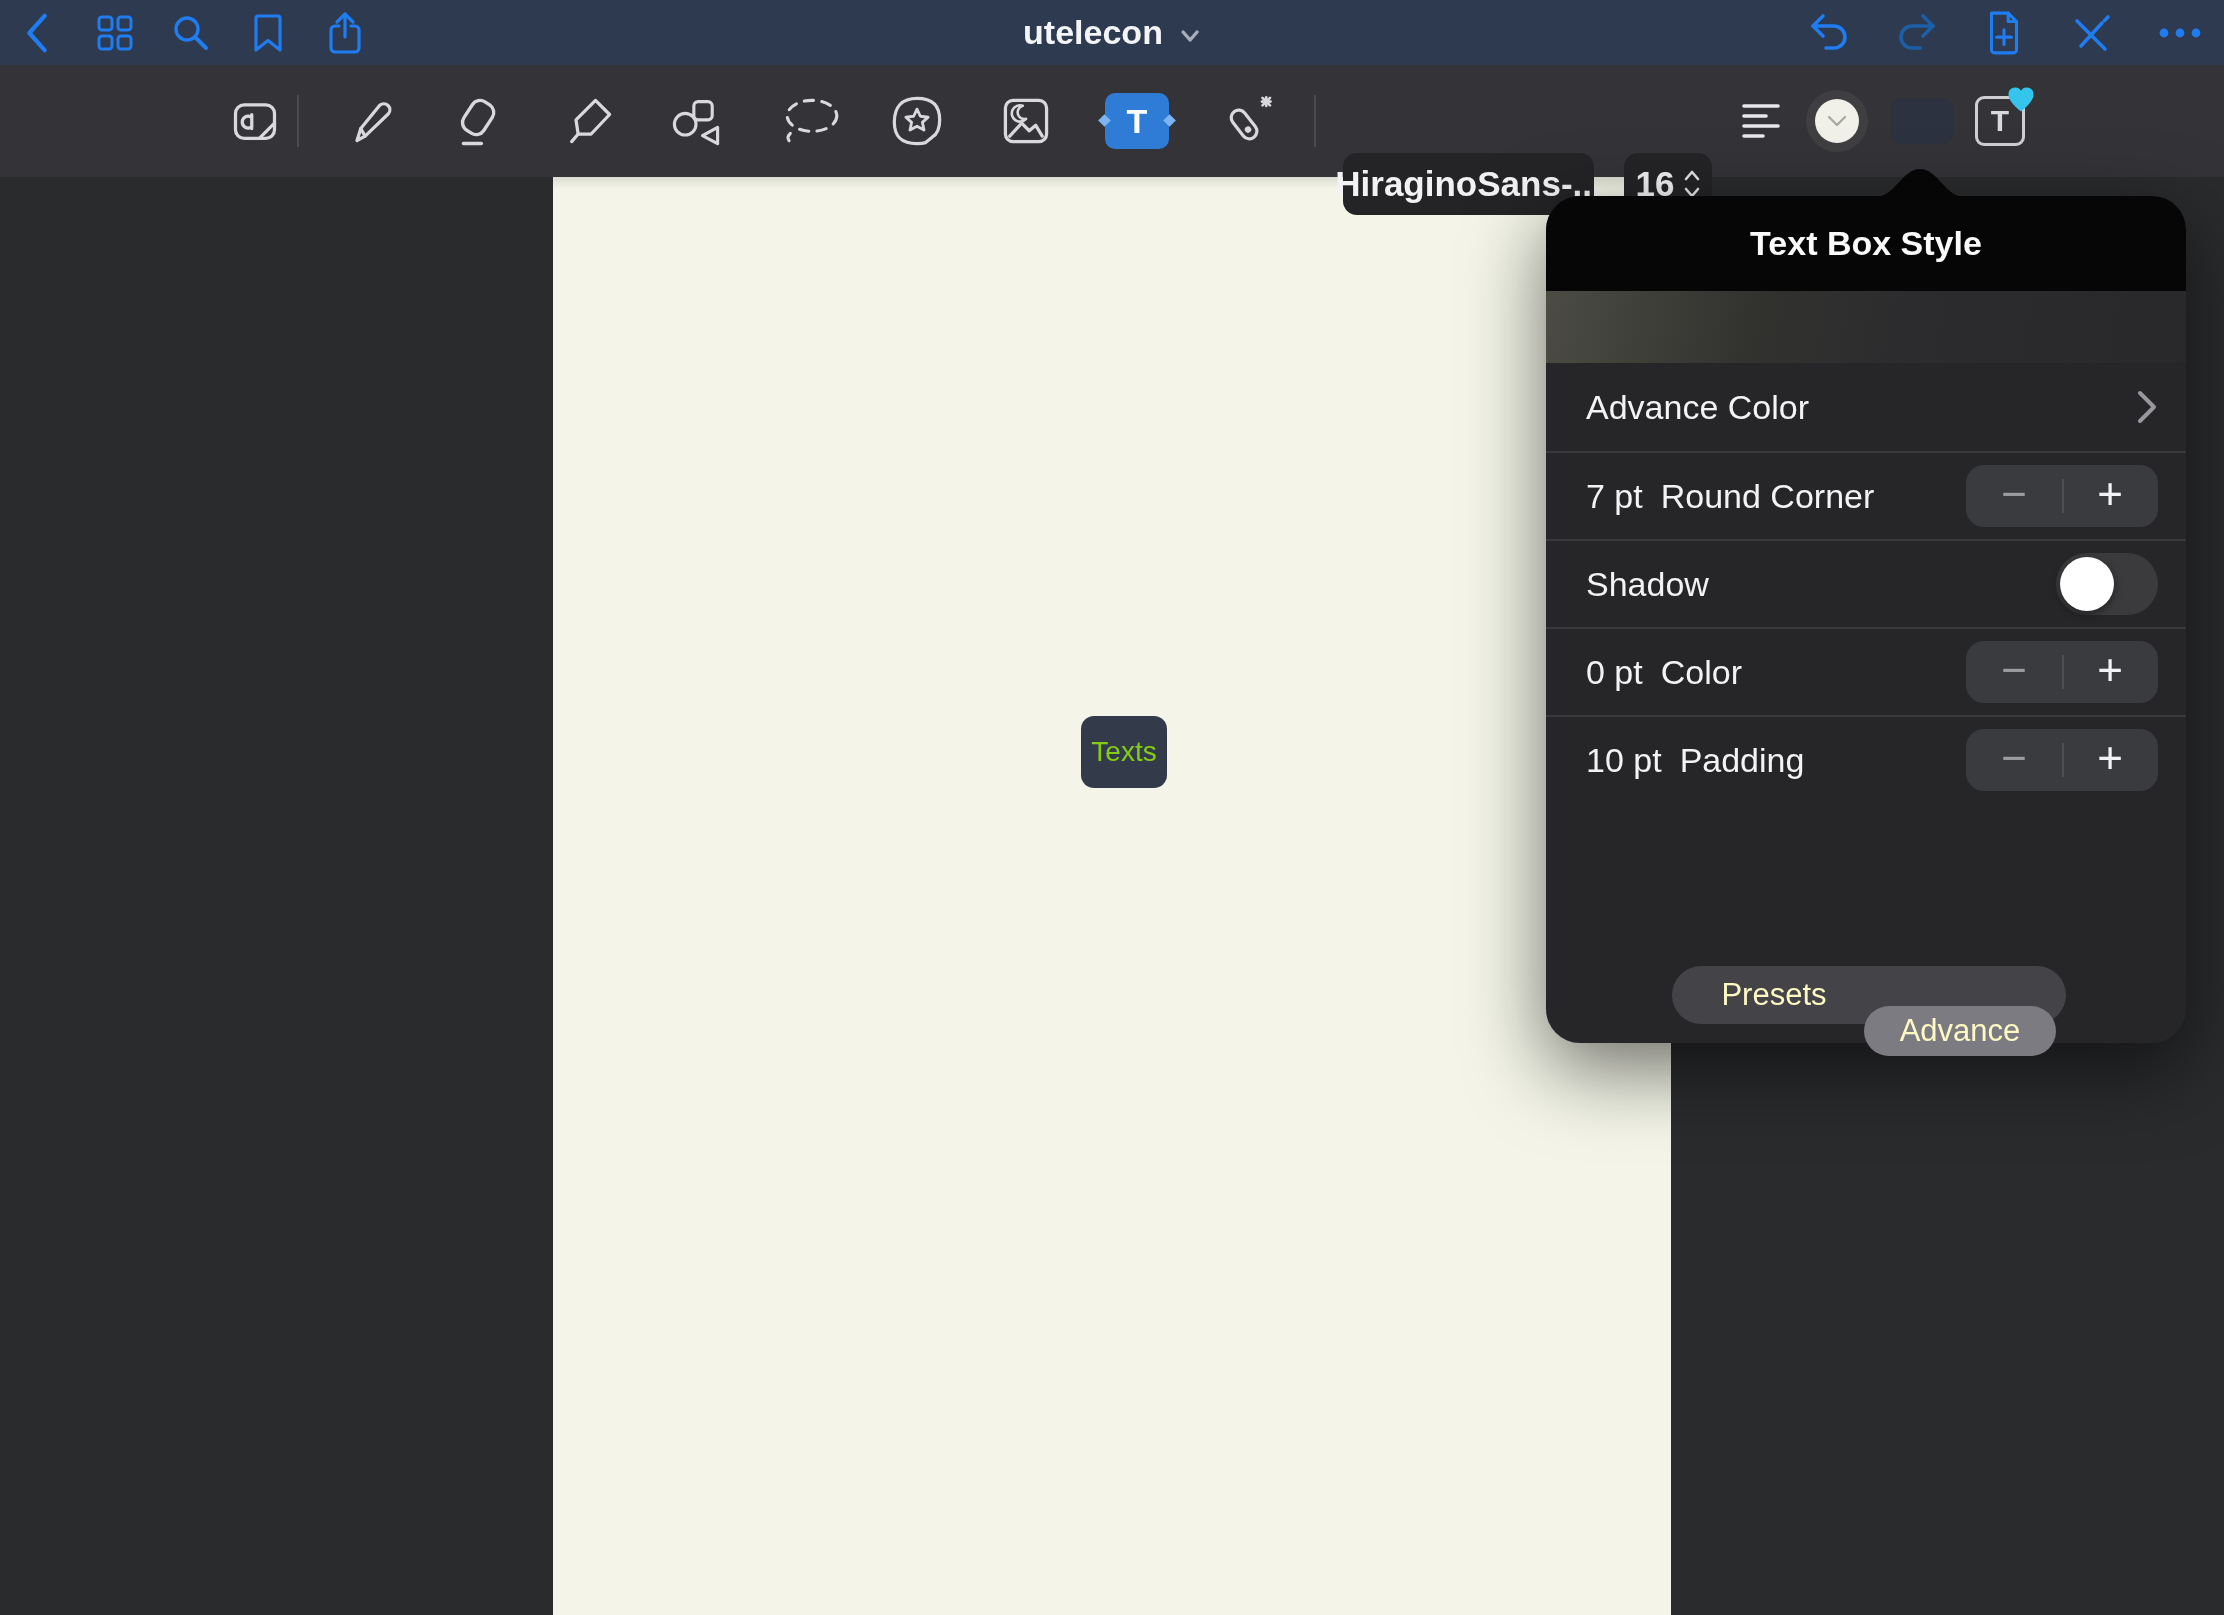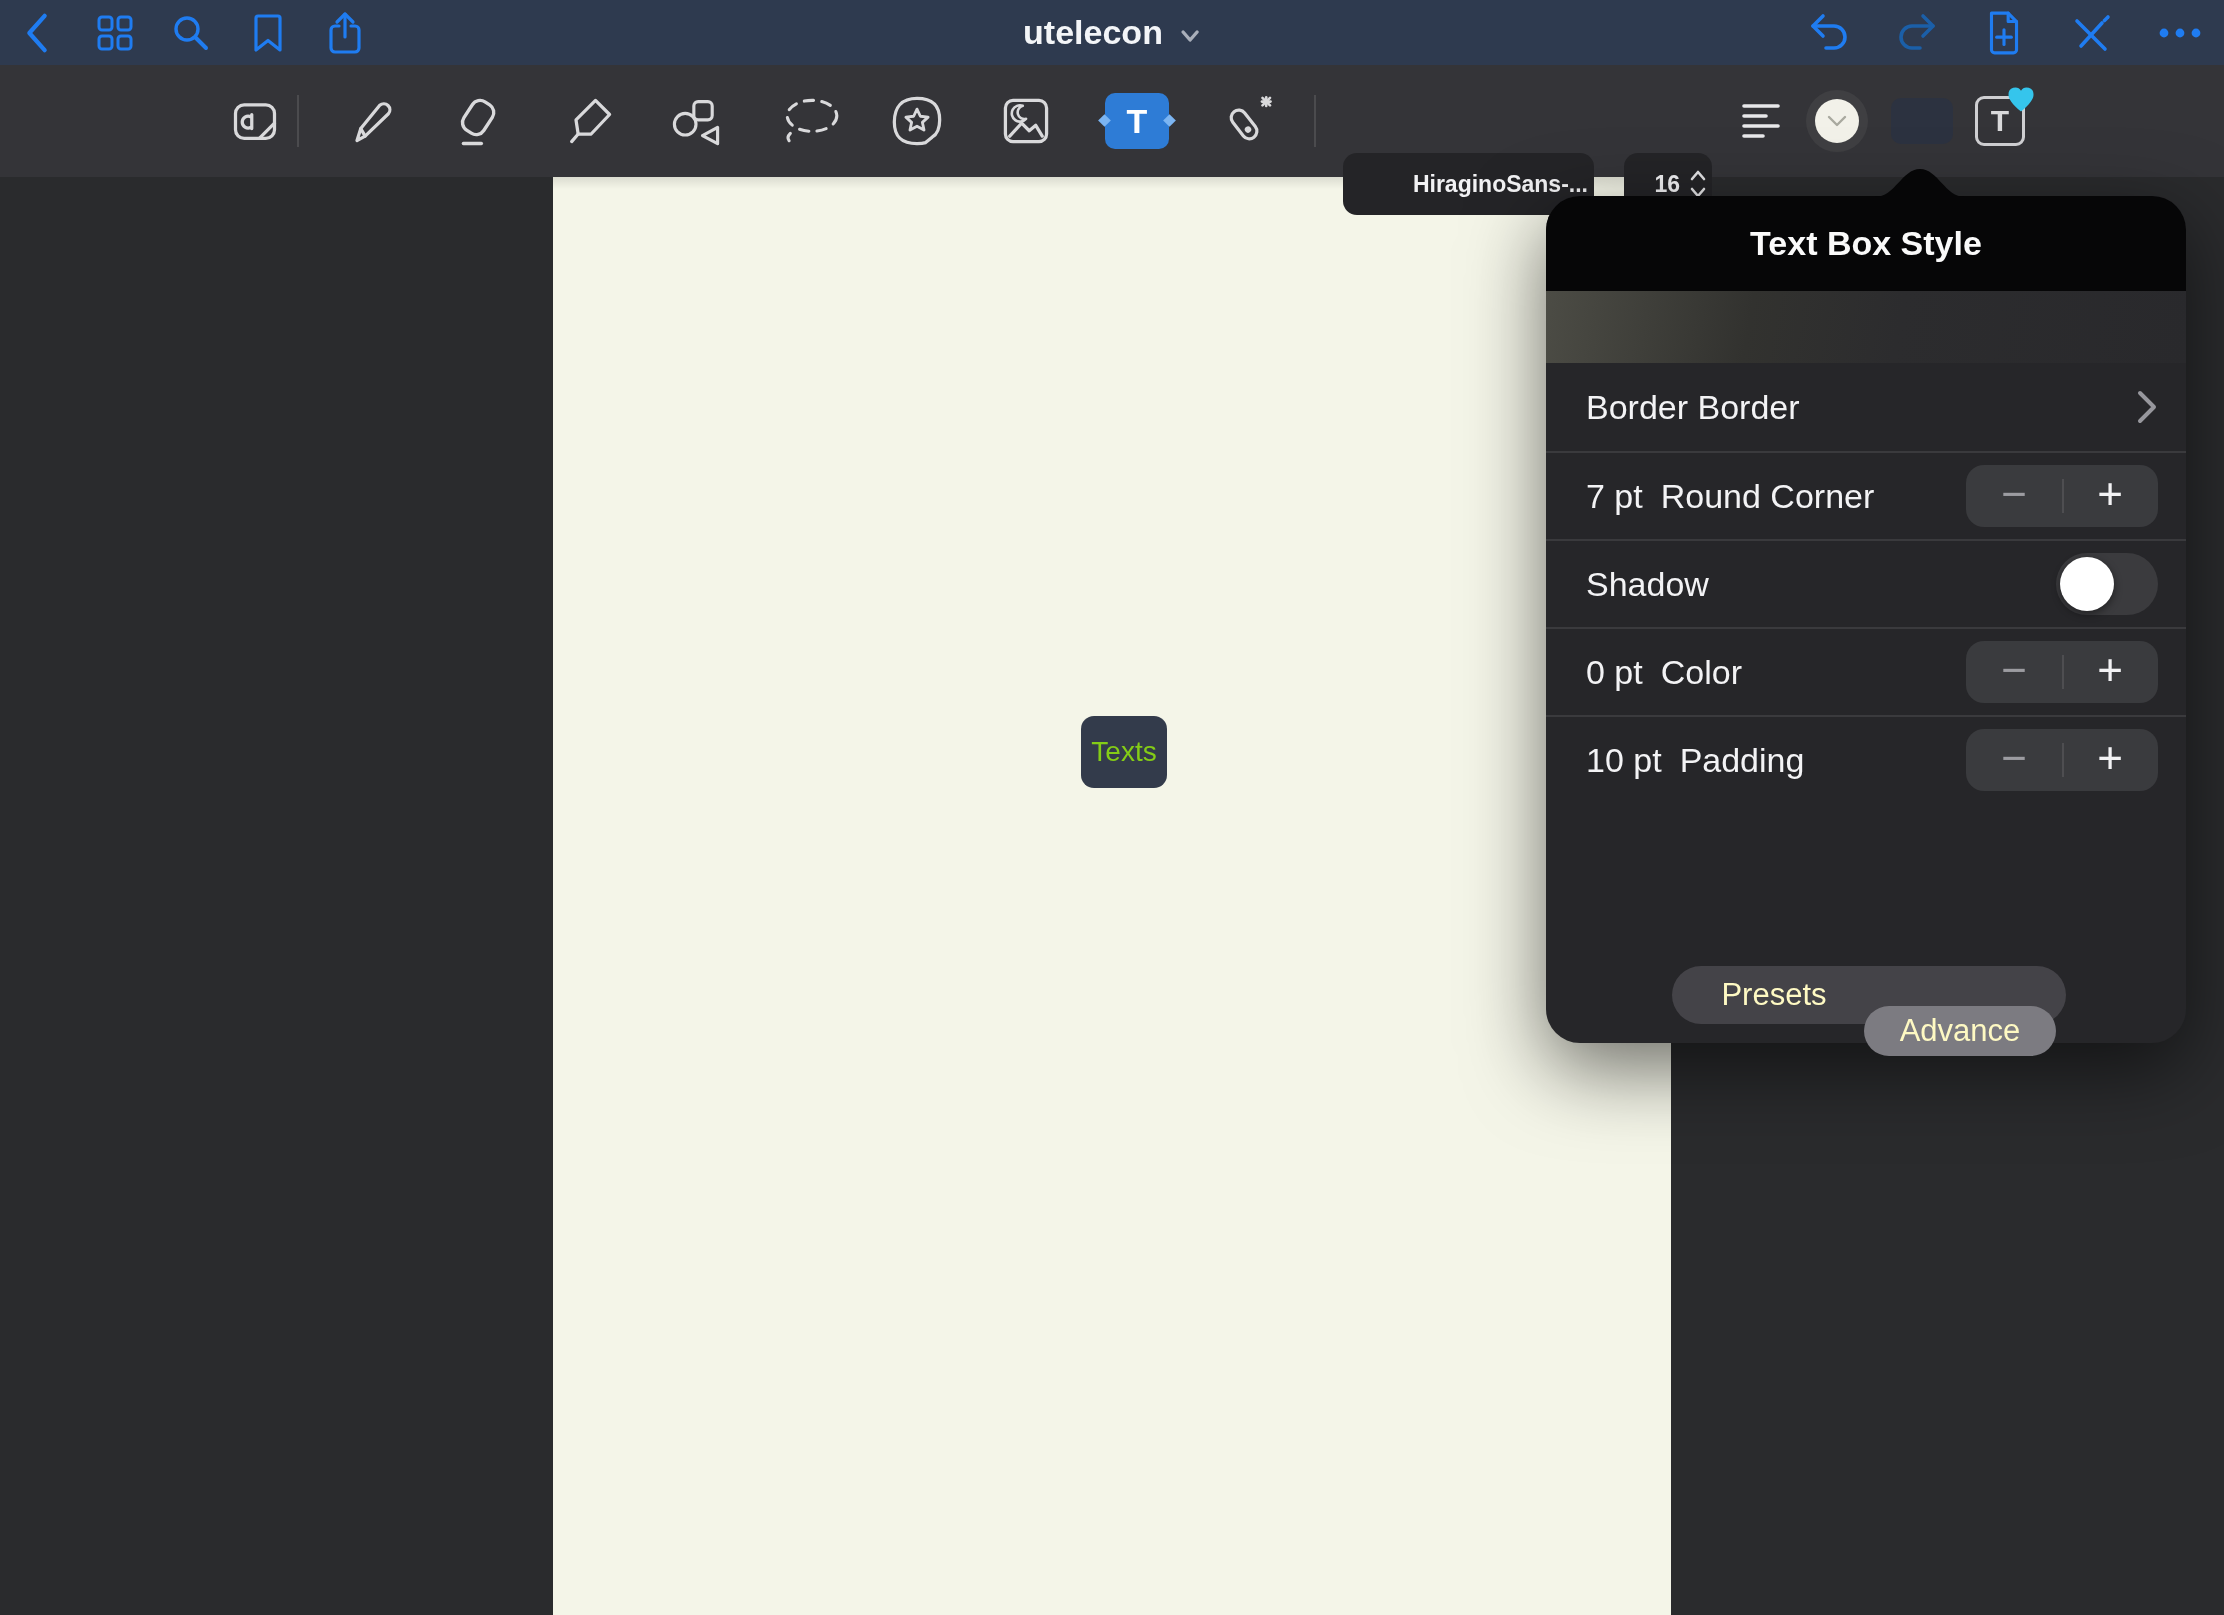--- a/index.html
+++ b/index.html
@@ -17,22 +17,22 @@
              display:flex;align-items:center;gap:16px;color:#F3F5F8;font-size:34px;font-weight:700;
              background:none;border:none;cursor:pointer;}
   .nav-title .chev{color:#A9AFBA;display:flex;margin-top:6px;}
 
   
   .toolbar{position:absolute;left:0;top:65px;width:2224px;height:112px;background:#343438;z-index:30;}
   .tool{position:absolute;top:0;height:112px;display:flex;align-items:center;justify-content:center;
         transform:translateX(-50%);color:#D9D9DB;background:none;border:none;padding:0;cursor:pointer;}
   .tb-divider{position:absolute;top:30px;width:2px;height:52px;background:#4B4B4E;}
   .pill{position:absolute;top:88px;height:62px;border-radius:14px;background:#242427;border:none;
-        display:flex;align-items:center;justify-content:flex-end;color:#F2F2F4;
-        font-size:23px;font-weight:700;cursor:pointer;font-family:inherit;}
+        display:flex;align-items:center;justify-content:center;color:#F2F2F4;
+        font-size:35px;font-weight:700;cursor:pointer;font-family:inherit;}
   .text-tool-sel{width:64px;height:56px;border-radius:10px;background:#2E7CD6;position:relative;
                  display:flex;align-items:center;justify-content:center;
                  color:#FFFFFF;font-size:34px;font-weight:700;}
   .text-tool-sel .handle{position:absolute;width:9px;height:9px;background:#7CB5F2;transform:rotate(45deg);top:23px;}
   .swatch-ring{width:44px;height:44px;border-radius:50%;background:#F2F1E9;box-shadow:0 0 0 9px #3F3F42;
                display:flex;align-items:center;justify-content:center;color:#A9A99F;}
   .swatch-navy{width:62px;height:46px;border-radius:10px;background:#2C3240;}
   .t-heart{width:50px;height:50px;border:3px solid #CFCFD2;border-radius:9px;position:relative;
            display:flex;align-items:center;justify-content:center;color:#D9D9DB;font-size:30px;font-weight:600;}
   .t-heart .heart{position:absolute;top:-14px;right:-14px;}
@@ -339,21 +339,21 @@
 
   <div class="popover">
     <div class="panel-header">Text Box Style</div>
     <div class="panel-gradient"></div>
 
     <div class="rows">
 
 
       <div class="prow">
         <span class="lbl">
-            <span>Border Border</span>
+            <span>Advance Color</span>
           </span>
         <span class="spacer"></span>
         <span class="chev-r">
           <svg width="22" height="36" viewBox="0 0 22 36">
               <polyline points="4,4 18,18 4,32" fill="none" stroke="currentColor" stroke-width="4" stroke-linecap="round" stroke-linejoin="round"></polyline>
             </svg>
         </span>
       </div>
 
       <div class="prow">

